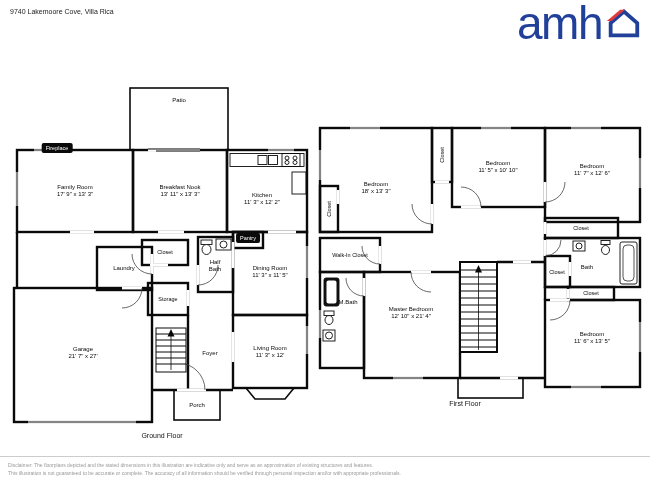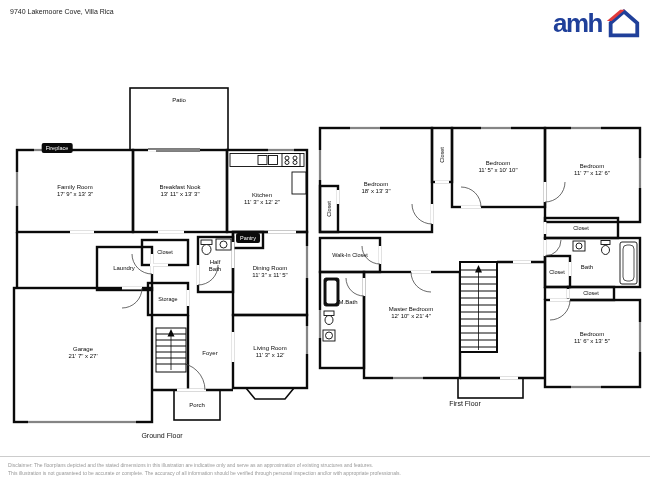--- a/index.html
+++ b/index.html
@@ -1,21 +1,21 @@
 <!DOCTYPE html>
 <html><head>
 <meta charset="utf-8">
 <title>Floor Plan</title>
 <style>
   html,body{margin:0;padding:0;background:#fff;}
   #page{position:relative;width:650px;height:488px;background:#fff;overflow:hidden;
         font-family:"Liberation Sans",sans-serif;color:#111;}
   .addr{position:absolute;left:10px;top:8px;font-size:7px;color:#222;}
   .logo{position:absolute;right:8px;top:6px;display:flex;align-items:center;gap:2px;}
-  .logo-text{font-size:26px;font-weight:700;color:#20409a;letter-spacing:-1.5px;line-height:34px;}
+  .logo-text{font-size:46px;font-weight:400;color:#20409a;letter-spacing:-1.5px;line-height:34px;}
   .floor{position:absolute;}
   .floor svg{position:absolute;left:0;top:0;}
   .rlabel{position:absolute;transform:translate(-50%,-50%);font-size:6px;line-height:7px;
           color:#0a0a0a;text-align:center;white-space:nowrap;z-index:3;}
   .rlabel .rn{display:block;}
   .rlabel.wrap{white-space:normal;width:24px;}
   .rlabel.vert{transform:translate(-50%,-50%) rotate(-90deg);}
   .rlabel.sm{font-size:5.5px;}
   .blabel{position:absolute;transform:translate(-50%,-50%);background:#0a0a0a;color:#fff;
           font-size:5.5px;line-height:6px;padding:2px 4px;border-radius:2px;white-space:nowrap;z-index:4;}

